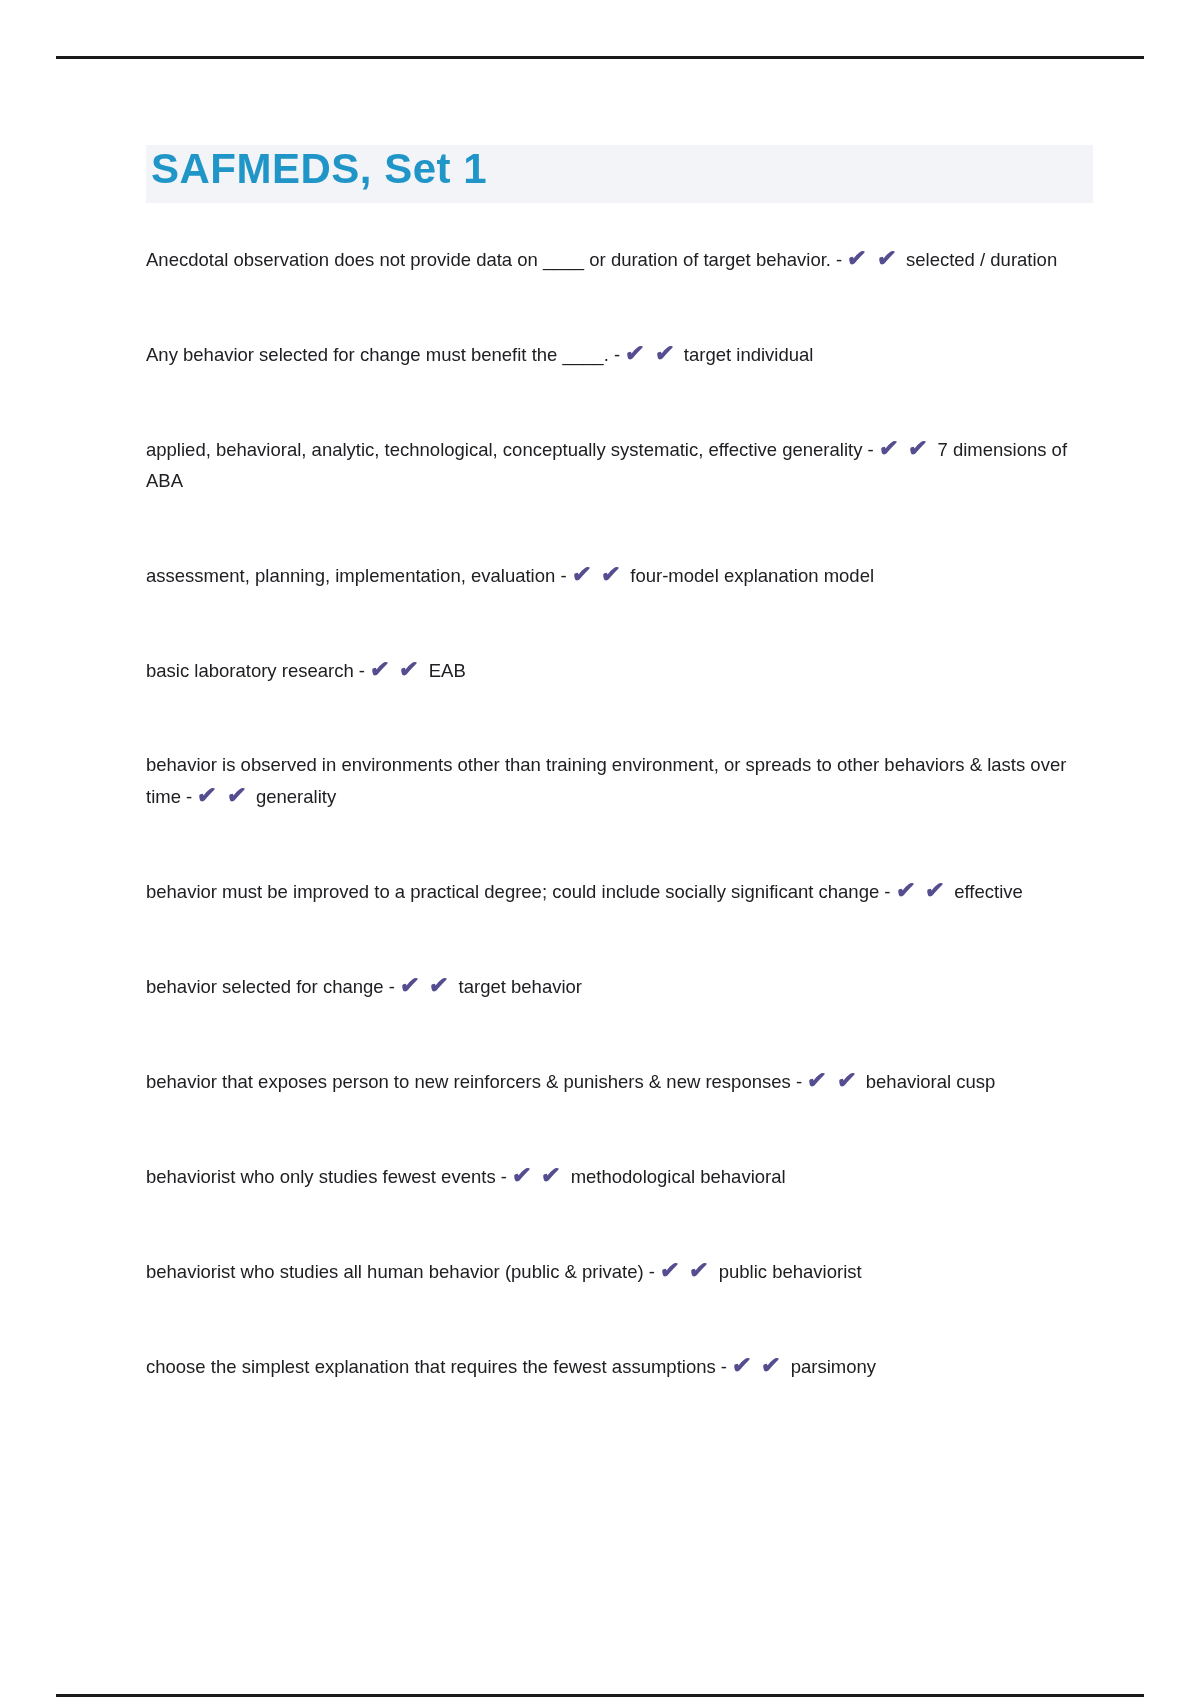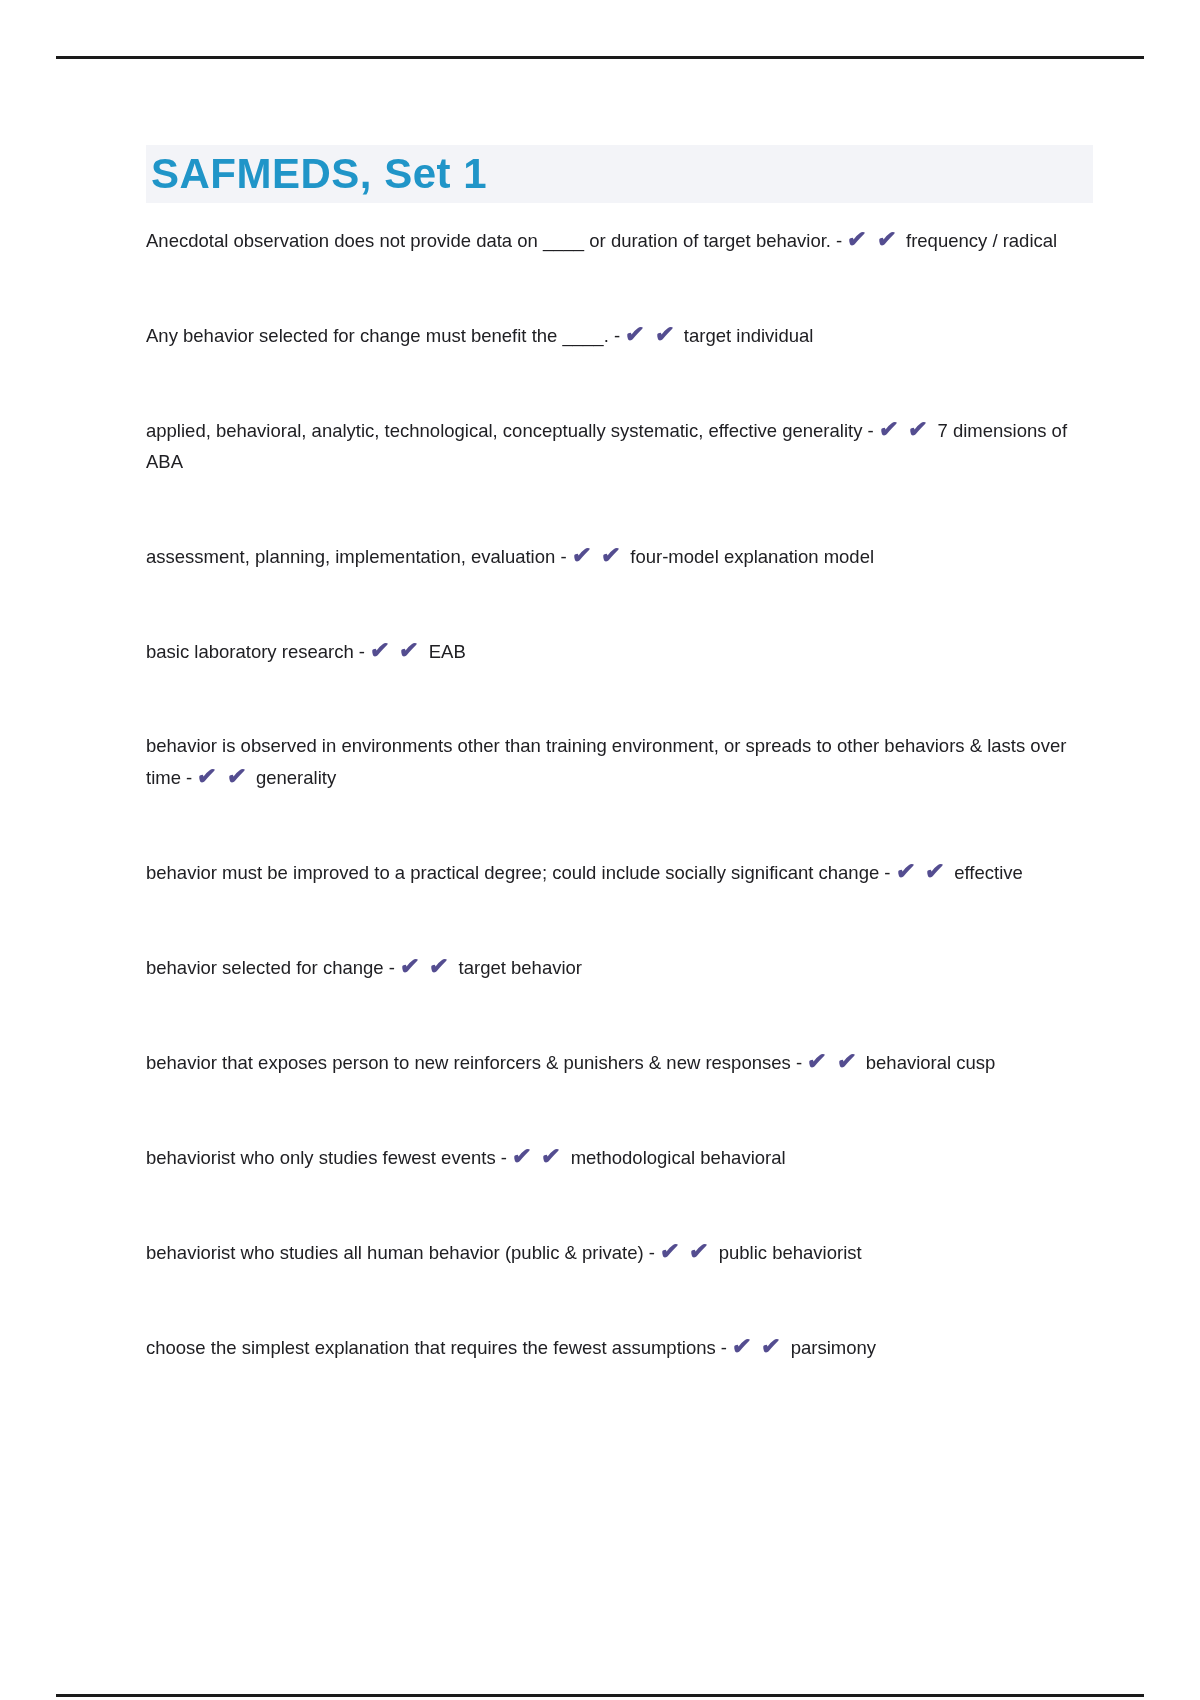--- a/index.html
+++ b/index.html
@@ -31,23 +31,23 @@
   .content {
     position: absolute;
     left: 146px;
     top: 145px;
     width: 947px;
   }
   .title-band {
     background: var(--band-color);
     height: 58px;
     display: flex;
-    align-items: center;
+    align-items: flex-start;
     padding-left: 5px;
-    margin-bottom: 21px;
+    margin-bottom: 40px;
   }
   .title-band h1 {
     margin: 0;
     font-size: 42px;
     font-weight: bold;
     letter-spacing: 0.5px;
     color: var(--title-color);
   }
   .cards {}
   .card {
@@ -70,21 +70,21 @@
 </head>
 <body style="--title-color: #2095c8; --band-color: #f3f4f8; --check-color: #544d90; --rule-color: #1a1a1a;">
 
 <div class="rule top"></div>
 
 <div class="content">
   <div class="title-band">
     <h1>SAFMEDS, Set 1</h1>
   </div>
   <div class="cards">
-  <p class="card"><span class="q">Anecdotal observation does not provide data on ____ or duration of target behavior.</span><span class="sep"> - </span><span class="check">✔</span><span class="check">✔</span><span class="a">frequency / radical</span></p>
+  <p class="card"><span class="q">Anecdotal observation does not provide data on ____ or duration of target behavior.</span><span class="sep"> - </span><span class="check">✔</span><span class="check">✔</span><span class="a">selected / duration</span></p>
 
   <p class="card"><span class="q">Any behavior selected for change must benefit the ____.</span><span class="sep"> - </span><span class="check">✔</span><span class="check">✔</span><span class="a">target individual</span></p>
 
   <p class="card"><span class="q">applied, behavioral, analytic, technological, conceptually systematic, effective generality</span><span class="sep"> - </span><span class="check">✔</span><span class="check">✔</span><span class="a">7 dimensions of ABA</span></p>
 
   <p class="card"><span class="q">assessment, planning, implementation, evaluation</span><span class="sep"> - </span><span class="check">✔</span><span class="check">✔</span><span class="a">four-model explanation model</span></p>
 
   <p class="card"><span class="q">basic laboratory research</span><span class="sep"> - </span><span class="check">✔</span><span class="check">✔</span><span class="a">EAB</span></p>
 
   <p class="card"><span class="q">behavior is observed in environments other than training environment, or spreads to other behaviors &amp; lasts over time</span><span class="sep"> - </span><span class="check">✔</span><span class="check">✔</span><span class="a">generality</span></p>

